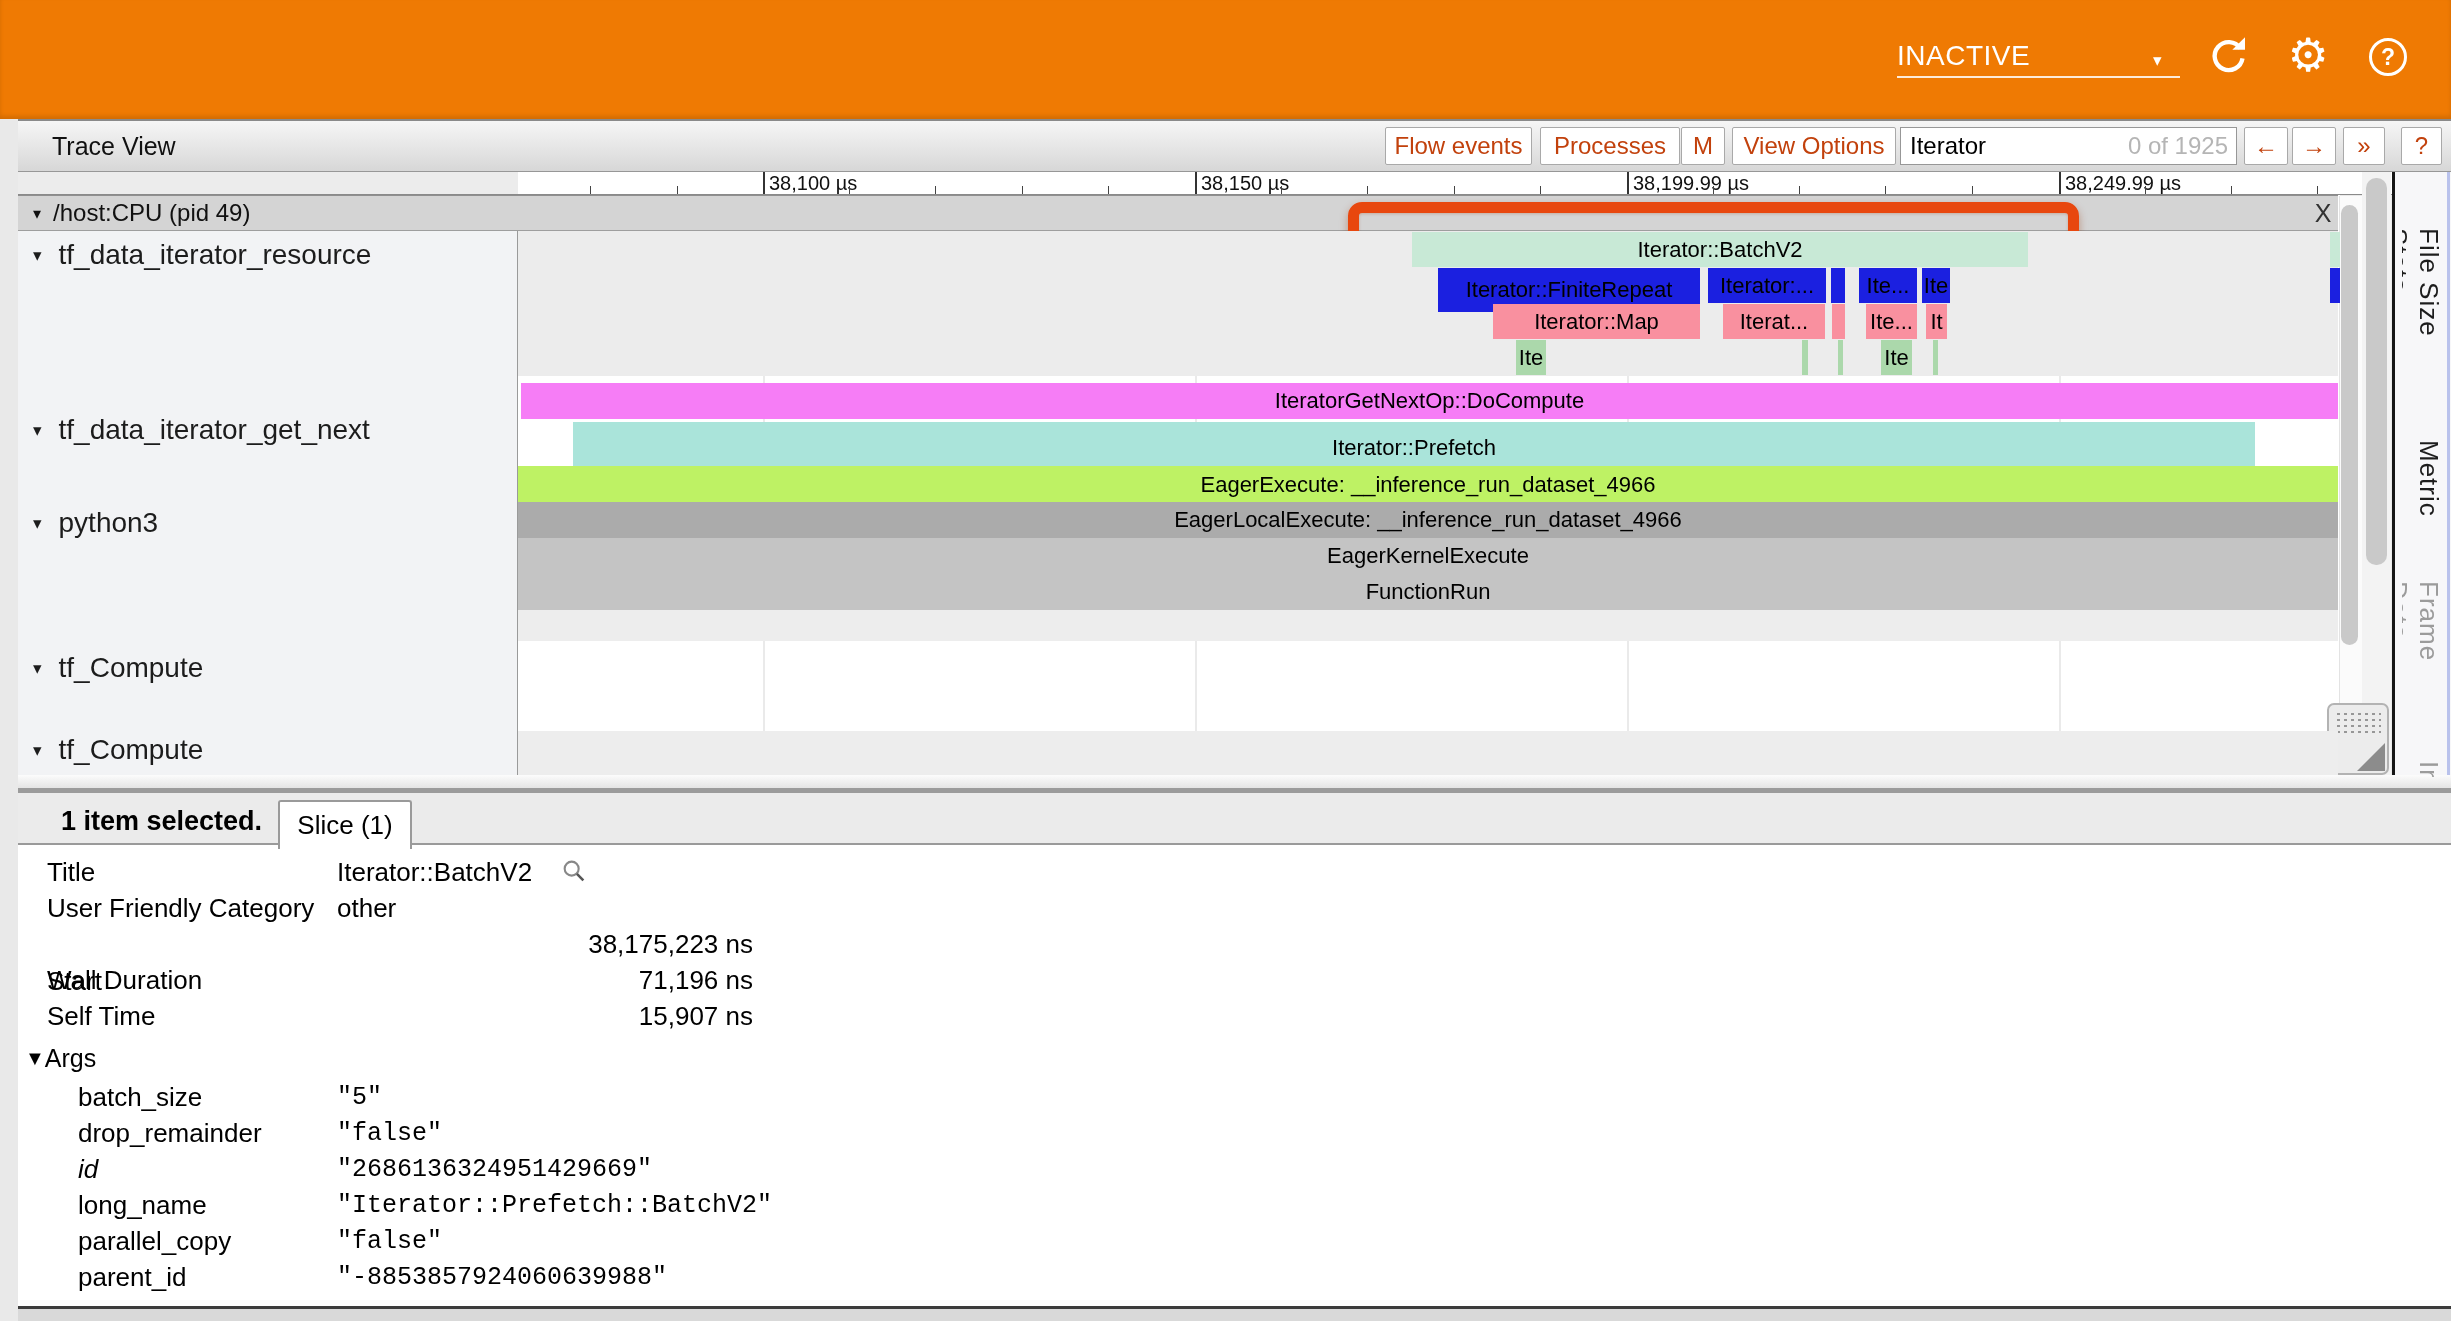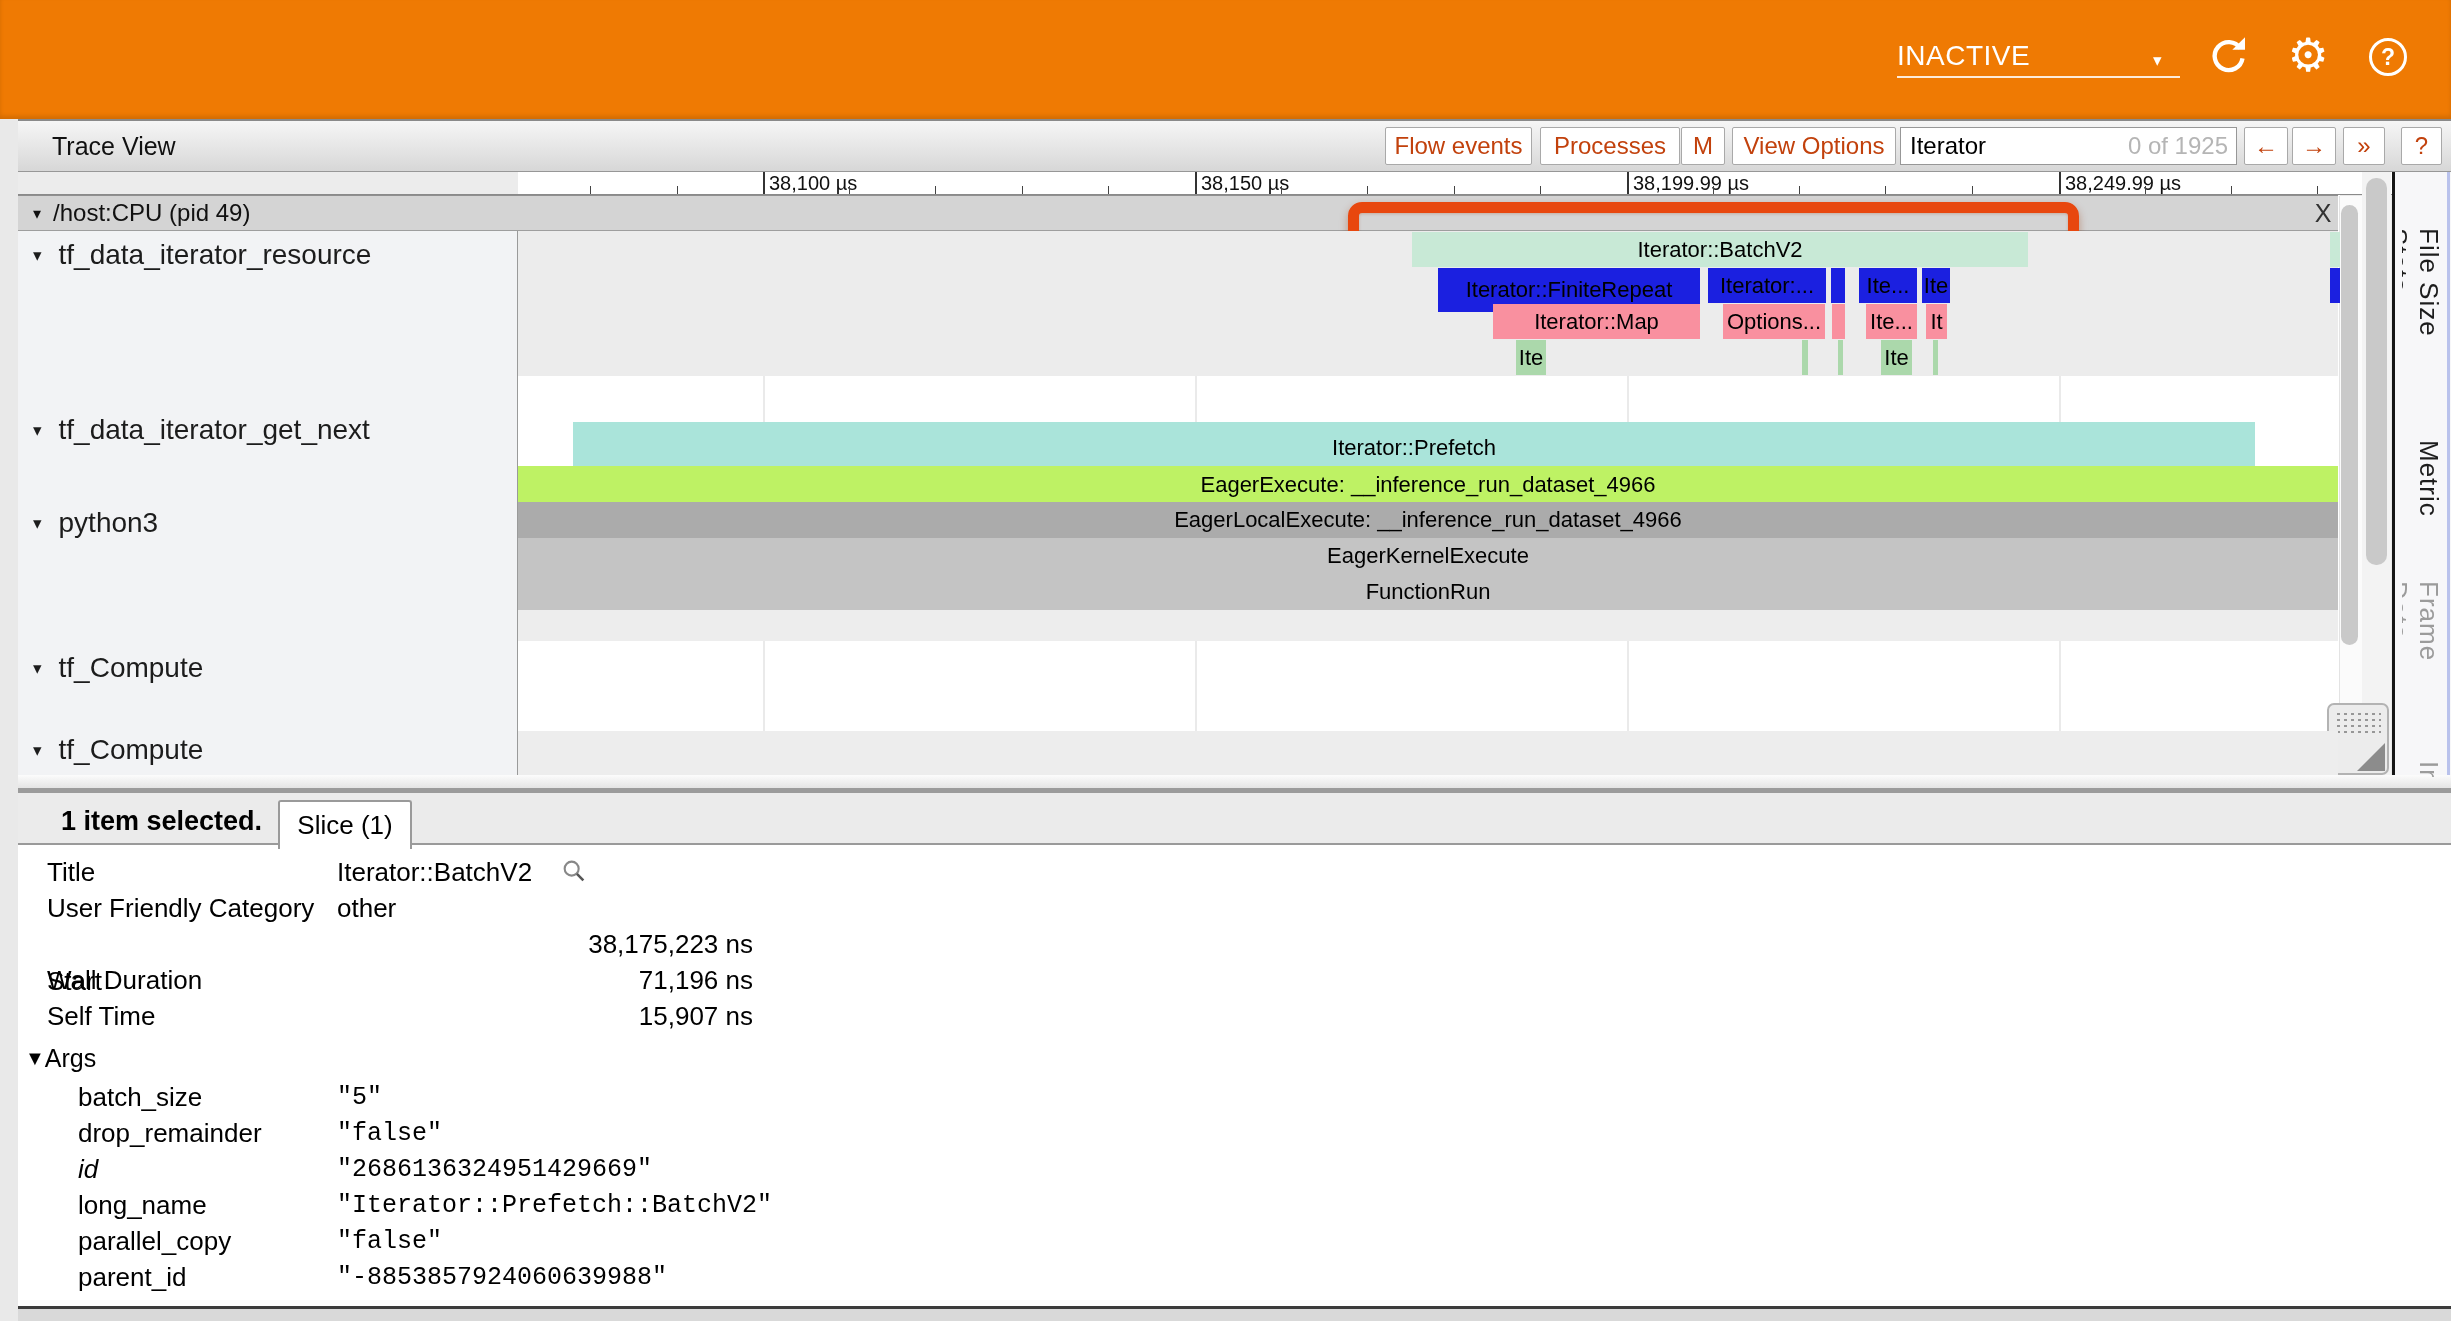--- a/index.html
+++ b/index.html
@@ -190,29 +190,30 @@
     <div class="abs band" style="top: 731px; height: 44px; background: rgb(237, 237, 237);"></div>
     <div class="abs bar" style="left: 1412px; top: 232px; width: 616px; height: 35px; background: rgb(200, 233, 214);">Iterator::BatchV2</div>
     <div class="abs bar" style="left: 2330px; top: 232px; width: 10px; height: 35px; background: rgb(200, 233, 214);"></div>
     <div class="abs bar" style="left: 1438px; top: 268px; width: 262px; height: 44px; background: rgb(27, 32, 224);">Iterator::FiniteRepeat</div>
     <div class="abs bar" style="left: 1708px; top: 268px; width: 118px; height: 35px; background: rgb(27, 32, 224);">Iterator:...</div>
     <div class="abs bar" style="left: 1831px; top: 268px; width: 14px; height: 35px; background: rgb(27, 32, 224);"></div>
     <div class="abs bar" style="left: 1859px; top: 268px; width: 58px; height: 35px; background: rgb(27, 32, 224);">Ite...</div>
     <div class="abs bar" style="left: 1922px; top: 268px; width: 28px; height: 35px; background: rgb(27, 32, 224);">Ite</div>
     <div class="abs bar" style="left: 2330px; top: 268px; width: 10px; height: 35px; background: rgb(27, 32, 224);"></div>
     <div class="abs bar" style="left: 1493px; top: 304px; width: 207px; height: 35px; background: rgb(249, 144, 159);">Iterator::Map</div>
-    <div class="abs bar" style="left: 1723px; top: 304px; width: 102px; height: 35px; background: rgb(249, 144, 159);">Options...</div>
+    <div class="abs bar" style="left: 1723px; top: 304px; width: 102px; height: 35px; background: rgb(249, 144, 159);">Iterat...</div>
     <div class="abs bar" style="left: 1832px; top: 304px; width: 13px; height: 35px; background: rgb(249, 144, 159);"></div>
     <div class="abs bar" style="left: 1866px; top: 304px; width: 51px; height: 35px; background: rgb(249, 144, 159);">Ite...</div>
     <div class="abs bar" style="left: 1926px; top: 304px; width: 21px; height: 35px; background: rgb(249, 144, 159);">It</div>
     <div class="abs bar" style="left: 1516px; top: 340px; width: 30px; height: 35px; background: rgb(171, 216, 171);">Ite</div>
     <div class="abs bar" style="left: 1802px; top: 340px; width: 6px; height: 35px; background: rgb(171, 216, 171);"></div>
     <div class="abs bar" style="left: 1838px; top: 340px; width: 5px; height: 35px; background: rgb(171, 216, 171);"></div>
     <div class="abs bar" style="left: 1881px; top: 340px; width: 31px; height: 35px; background: rgb(171, 216, 171);">Ite</div>
     <div class="abs bar" style="left: 1933px; top: 340px; width: 5px; height: 35px; background: rgb(171, 216, 171);"></div>
+    <div class="abs bar" style="left: 521px; top: 383px; width: 1817px; height: 36px; background: rgb(246, 125, 246);">IteratorGetNextOp::DoCompute</div>
     <div class="abs bar" style="left: 573px; top: 422px; width: 1682px; height: 51px; background: rgb(170, 228, 218);">Iterator::Prefetch</div>
     <div class="abs bar" style="left: 518px; top: 466px; width: 1820px; height: 38px; background: #bef264;">EagerExecute: __inference_run_dataset_4966</div>
     <div class="abs bar" style="left: 518px; top: 502px; width: 1820px; height: 36px; background: rgb(171, 171, 171);">EagerLocalExecute: __inference_run_dataset_4966</div>
     <div class="abs bar" style="left: 518px; top: 538px; width: 1820px; height: 36px; background: rgb(196, 196, 196);">EagerKernelExecute</div>
     <div class="abs bar" style="left: 518px; top: 574px; width: 1820px; height: 36px; background: rgb(196, 196, 196);">FunctionRun</div>
     <div class="abs trk" style="top: 238px;">
       <span class="tri">▾</span>
       <span class="lbl">tf_data_iterator_resource</span>
     </div>
     <div class="abs trk" style="top: 413px;">

